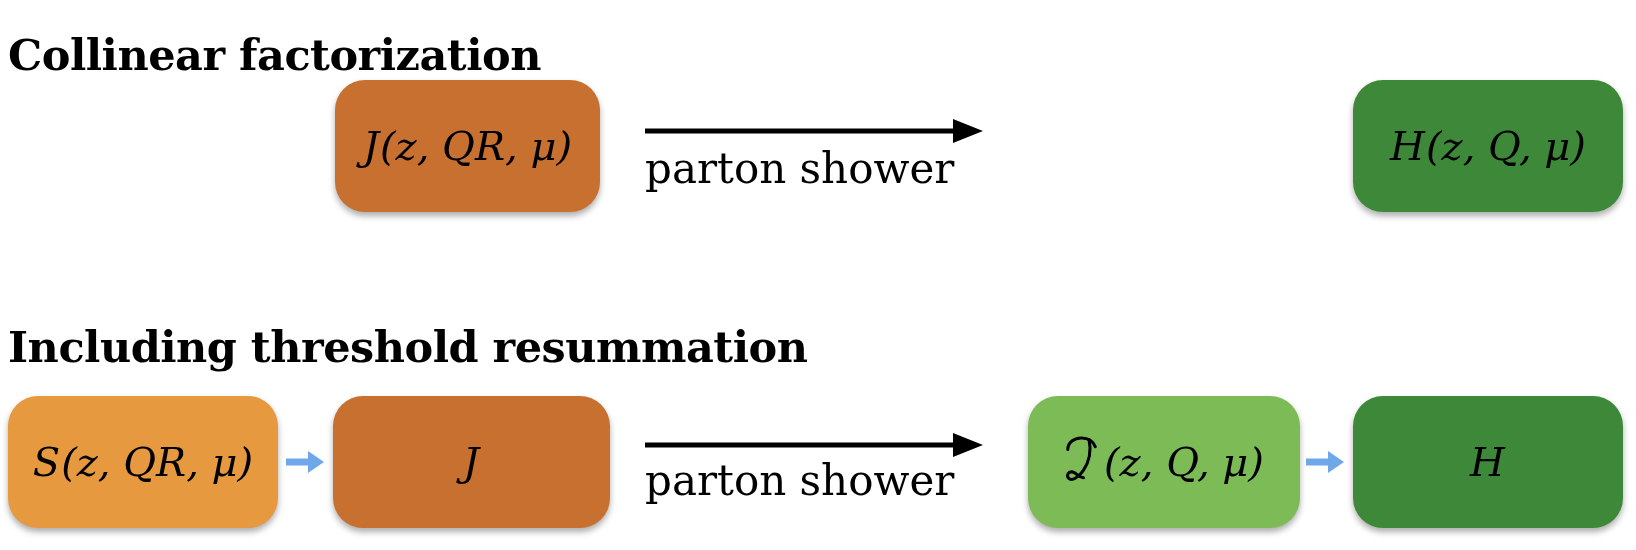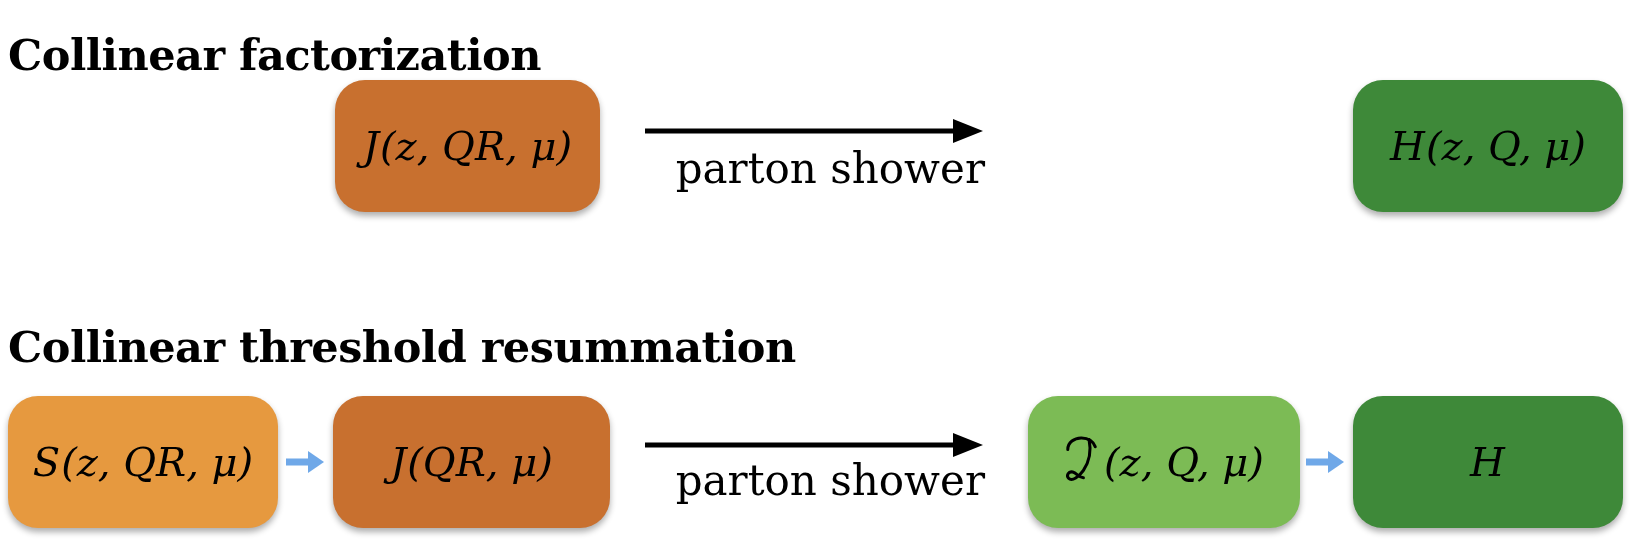--- a/index.html
+++ b/index.html
@@ -34,21 +34,21 @@
     white-space:nowrap;
     display:flex;
     align-items:center;
   }
   .fbox .math .sym{margin-right:1px;}
   .arrow-wrap{position:absolute;}
   .arrow-label{
     position:absolute;
     font-size:42px;
     color:#000;
-    text-align:right;
+    text-align:left;
     white-space:nowrap;
     width:340px;
   }
   .scriptj-svg{display:block;margin-right:4px;margin-top:-4px;}
   svg{display:block;}
 </style>
 </head>
 <body>
 
 <div class="canvas">
@@ -70,40 +70,39 @@
   </div>
   <div class="arrow-label" style="left:645px;top:144px;">parton shower</div>
 
   <div class="fbox" style="left: 1353px; top: 80px; width: 270px; background: rgb(62, 137, 57);">
     <span class="math">
         <span class="sym">H</span>
         <span>(z, Q, μ)</span>
       </span>
   </div>
 
-  <div class="section-title" style="left:8px;top:322px;">Collinear threshold resummation</div>
+  <div class="section-title" style="left:8px;top:322px;">Including threshold resummation</div>
 
   <div class="fbox" style="left: 8px; top: 396px; width: 270px; background: rgb(230, 153, 63);">
     <span class="math">
         <span class="sym">S</span>
         <span>(z, QR, μ)</span>
       </span>
   </div>
 
   <div class="arrow-wrap" style="left:286px;top:448px;">
     <svg width="40" height="28" viewBox="0 0 40 28">
       <rect x="0" y="10.5" width="24" height="7" fill="#6FA8E8"></rect>
       <polygon points="22,3 38,14 22,25" fill="#6FA8E8"></polygon>
     </svg>
   </div>
 
   <div class="fbox" style="left: 333px; top: 396px; width: 277px; background: rgb(200, 112, 47);">
     <span class="math">
         <span class="sym">J</span>
-        <span>(QR, μ)</span>
       </span>
   </div>
 
   <div class="arrow-wrap" style="left:645px;top:430px;">
     <svg width="340" height="30" viewBox="0 0 340 30">
       <line x1="0" y1="15" x2="312" y2="15" stroke-width="5" stroke="#000000"></line>
       <polygon points="308,3 338,15 308,27" fill="#000000"></polygon>
     </svg>
   </div>
   <div class="arrow-label" style="left:645px;top:456px;">parton shower</div>

